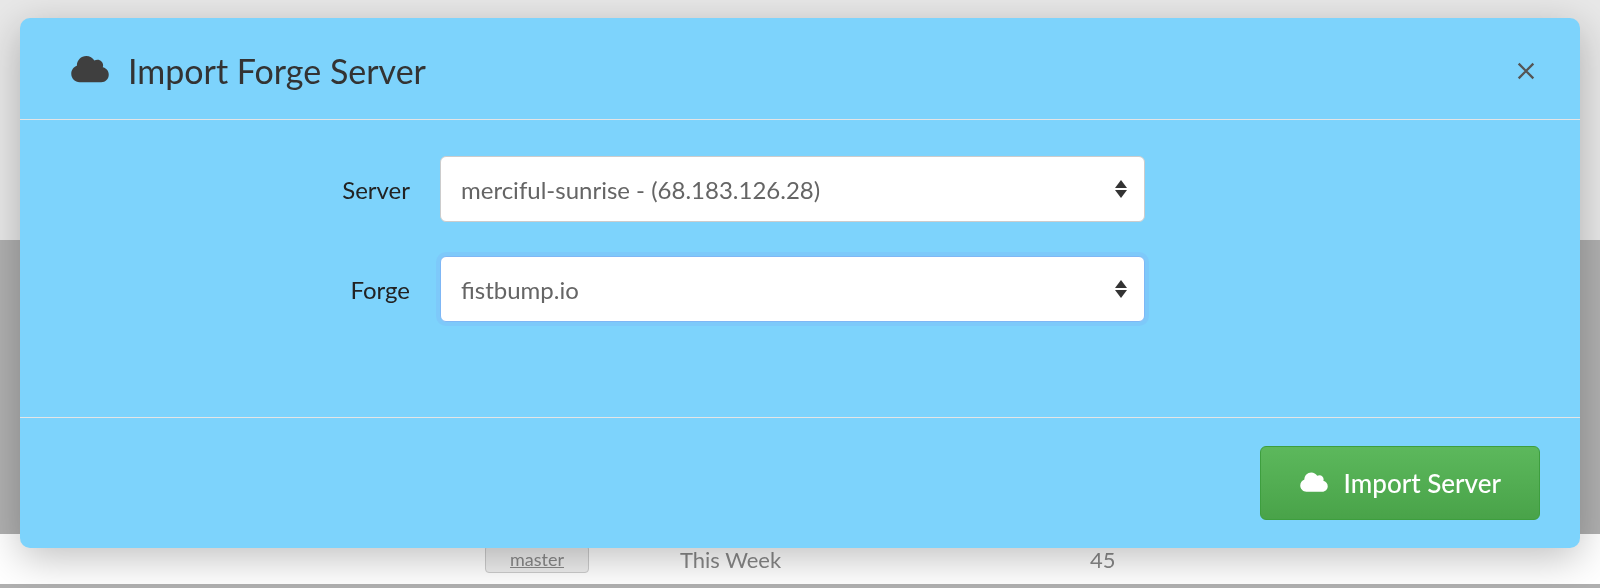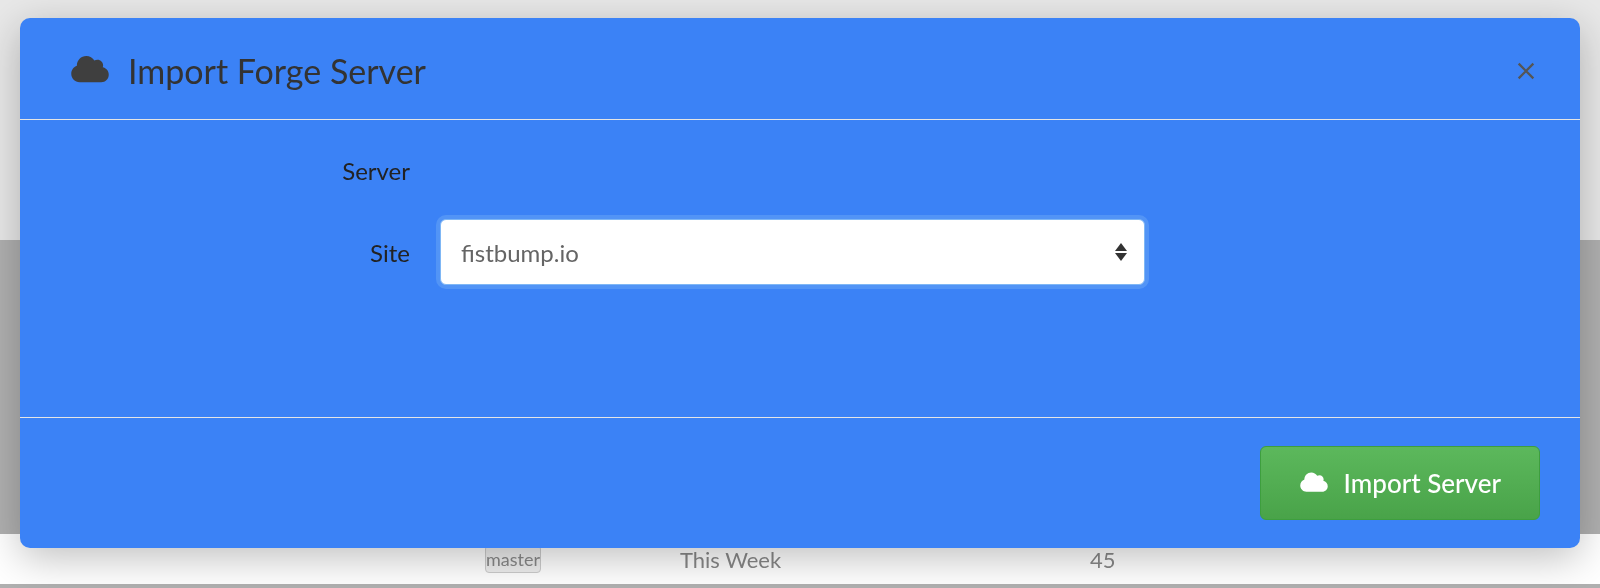--- a/index.html
+++ b/index.html
@@ -40,43 +40,44 @@
       display: flex;
       align-items: center;
       color: #999;
       font-size: 22px;
     }
     .bg-badge {
       position: absolute;
       left: 485px;
       color: #888;
       font-size: 18px;
-      padding: 2px 0;
+      padding: 2px 24px;
       border-radius: 4px;
       background: #eee;
       border: 1px solid #ccc;
+      text-decoration: underline;
     }
     .bg-text1 {
       position: absolute;
       left: 680px;
       color: #888;
       text-align: right;
     }
     .bg-text2 {
       position: absolute;
       left: 1090px;
       color: #888;
     }
     .modal {
       position: absolute;
       top: 18px;
       left: 20px;
       right: 20px;
       bottom: 40px;
-      background: #3b82f6;
+      background: #7dd3fc;
       border-radius: 10px;
       box-shadow: 0 10px 40px rgba(0,0,0,0.25);
       display: flex;
       flex-direction: column;
     }
     .modal-header {
       display: flex;
       align-items: center;
       justify-content: space-between;
       padding: 32px 40px 28px 50px;
@@ -214,24 +215,37 @@
     <div class="close-btn">
       <svg width="22" height="22" viewBox="0 0 24 24" fill="none">
           <path d="M4 4 L20 20 M20 4 L4 20"></path>
         </svg>
     </div>
   </div>
 
   <div class="modal-body">
     <div class="form-row">
       <label class="form-label">Server</label>
+      <div class="select-wrap">
+        <div class="select-control">
+          <span>merciful-sunrise - (68.183.126.28)</span>
+        </div>
+        <span class="select-arrows">
+          <svg width="12" height="8" viewBox="0 0 12 8">
+              <path d="M6 0 L12 8 L0 8 Z"></path>
+            </svg>
+          <svg width="12" height="8" viewBox="0 0 12 8">
+              <path d="M6 8 L12 0 L0 0 Z"></path>
+            </svg>
+        </span>
+      </div>
     </div>
 
     <div class="form-row">
-      <label class="form-label">Site</label>
+      <label class="form-label">Forge</label>
       <div class="select-wrap">
         <div class="select-control focused">
           <span>fistbump.io</span>
         </div>
         <span class="select-arrows">
           <svg width="12" height="8" viewBox="0 0 12 8">
               <path d="M6 0 L12 8 L0 8 Z"></path>
             </svg>
           <svg width="12" height="8" viewBox="0 0 12 8">
               <path d="M6 8 L12 0 L0 0 Z"></path>

